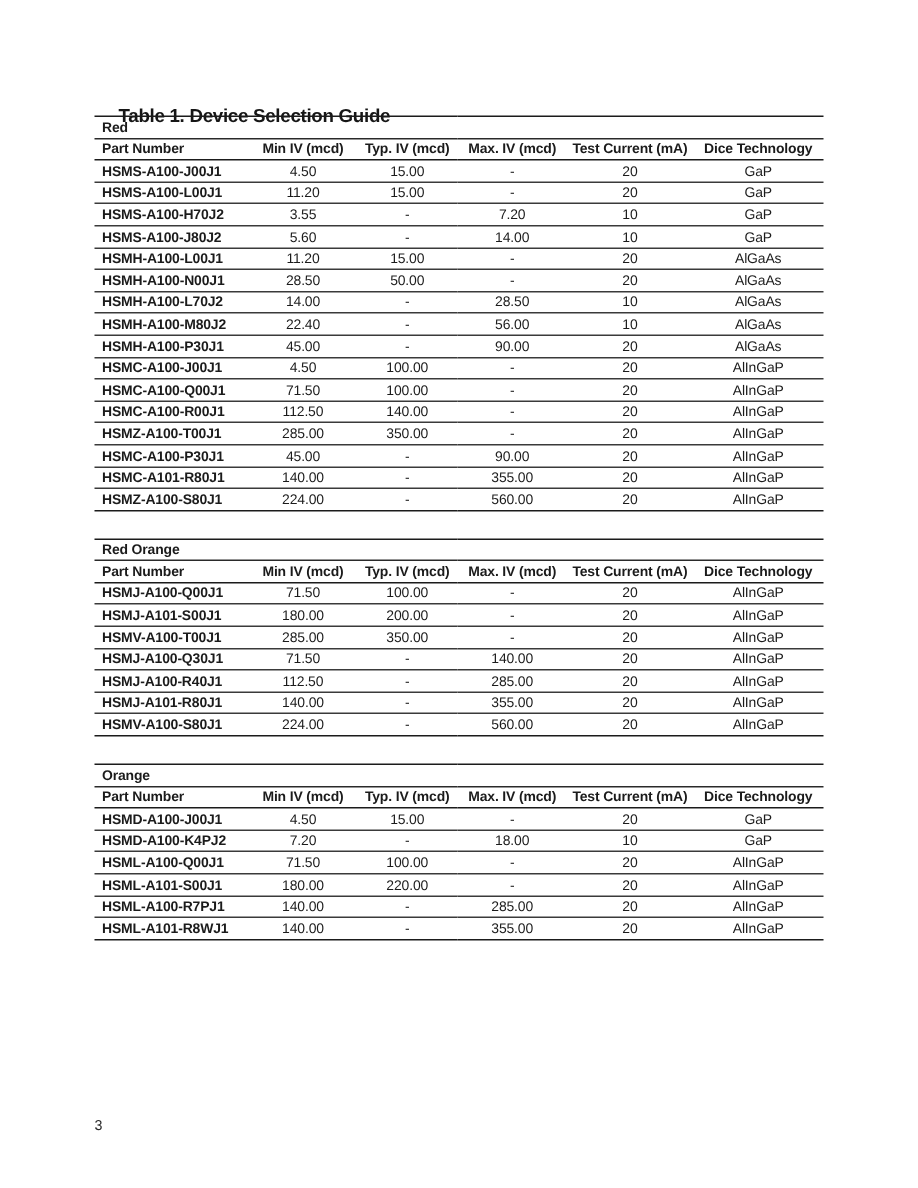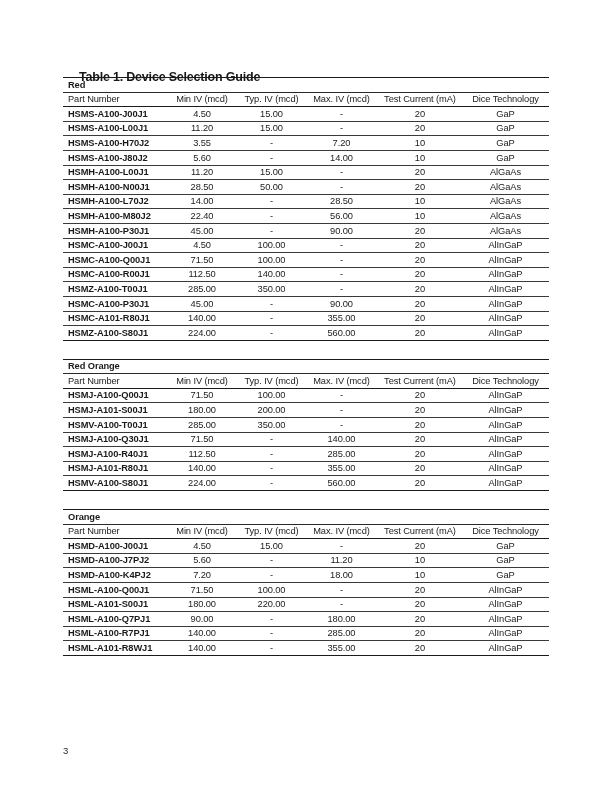--- a/index.html
+++ b/index.html
@@ -44,21 +44,21 @@
     letter-spacing: -0.1px;
   }
   tr.section-row th {
     text-align: left;
     padding-left: 5px;
     font-weight: bold;
     border-top: 1.5px solid #1b1b1b;
     border-bottom: 0.8px solid #2a2a2a;
   }
   tr.header-row th {
-    font-weight: normal;
+    font-weight: bold;
     text-align: center;
     border-bottom: 1.5px solid #1b1b1b;
   }
   tr.header-row th.col-0 { text-align: left; padding-left: 5px; }
   table.sel td {
     text-align: center;
     border-bottom: 0.8px solid #3a3a3a;
   }
   table.sel td.col-0 { text-align: left; padding-left: 5px; font-weight: bold; }
   table.sel tbody tr:last-child td { border-bottom: 1.3px solid #1b1b1b; margin-top: 45px; }
@@ -337,56 +337,40 @@
     <tbody>
           <tr>
             <td class="col-0">HSMD-A100-J00J1</td>
             <td class="col-1">4.50</td>
             <td class="col-2">15.00</td>
             <td class="col-3">-</td>
             <td class="col-4">20</td>
             <td class="col-5">GaP</td>
           </tr>
           <tr>
-            <td class="col-0">HSMD-A100-J7PJ2</td>
-            <td class="col-1">5.60</td>
-            <td class="col-2">-</td>
-            <td class="col-3">11.20</td>
-            <td class="col-4">10</td>
-            <td class="col-5">GaP</td>
-          </tr>
-          <tr>
             <td class="col-0">HSMD-A100-K4PJ2</td>
             <td class="col-1">7.20</td>
             <td class="col-2">-</td>
             <td class="col-3">18.00</td>
             <td class="col-4">10</td>
             <td class="col-5">GaP</td>
           </tr>
           <tr>
             <td class="col-0">HSML-A100-Q00J1</td>
             <td class="col-1">71.50</td>
             <td class="col-2">100.00</td>
             <td class="col-3">-</td>
             <td class="col-4">20</td>
             <td class="col-5">AlInGaP</td>
           </tr>
           <tr>
             <td class="col-0">HSML-A101-S00J1</td>
             <td class="col-1">180.00</td>
             <td class="col-2">220.00</td>
             <td class="col-3">-</td>
-            <td class="col-4">20</td>
-            <td class="col-5">AlInGaP</td>
-          </tr>
-          <tr>
-            <td class="col-0">HSML-A100-Q7PJ1</td>
-            <td class="col-1">90.00</td>
-            <td class="col-2">-</td>
-            <td class="col-3">180.00</td>
             <td class="col-4">20</td>
             <td class="col-5">AlInGaP</td>
           </tr>
           <tr>
             <td class="col-0">HSML-A100-R7PJ1</td>
             <td class="col-1">140.00</td>
             <td class="col-2">-</td>
             <td class="col-3">285.00</td>
             <td class="col-4">20</td>
             <td class="col-5">AlInGaP</td>

